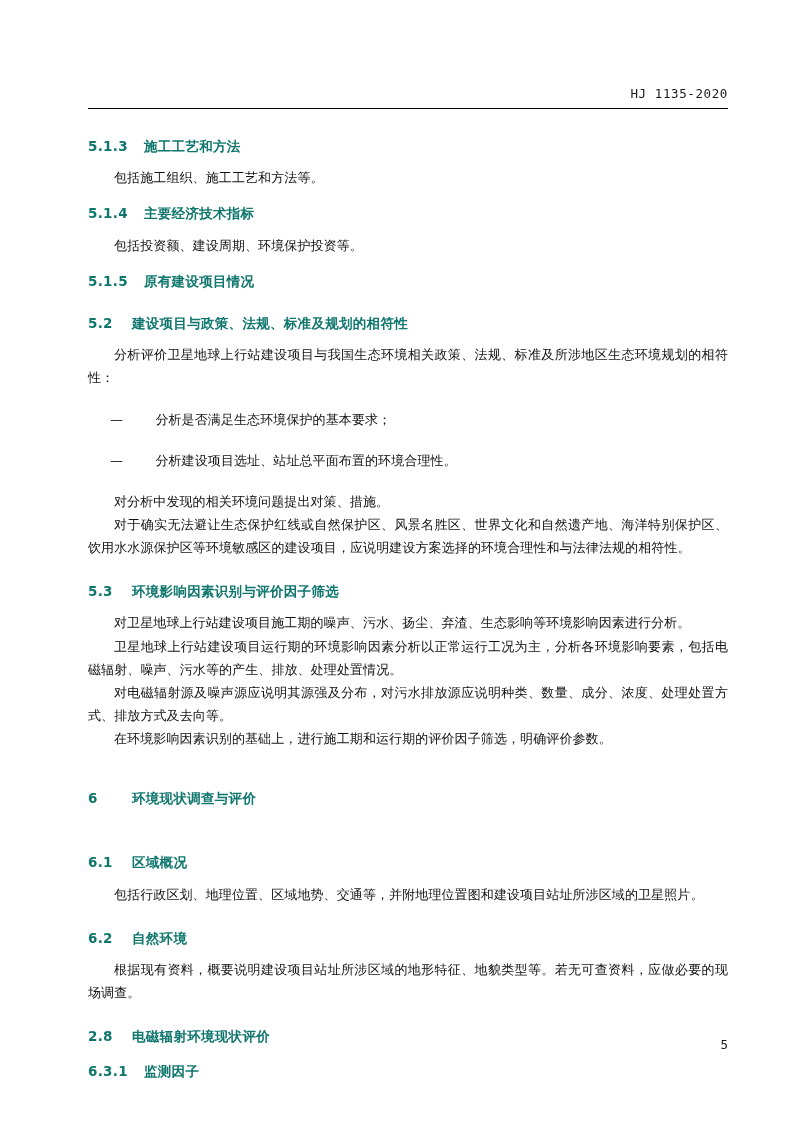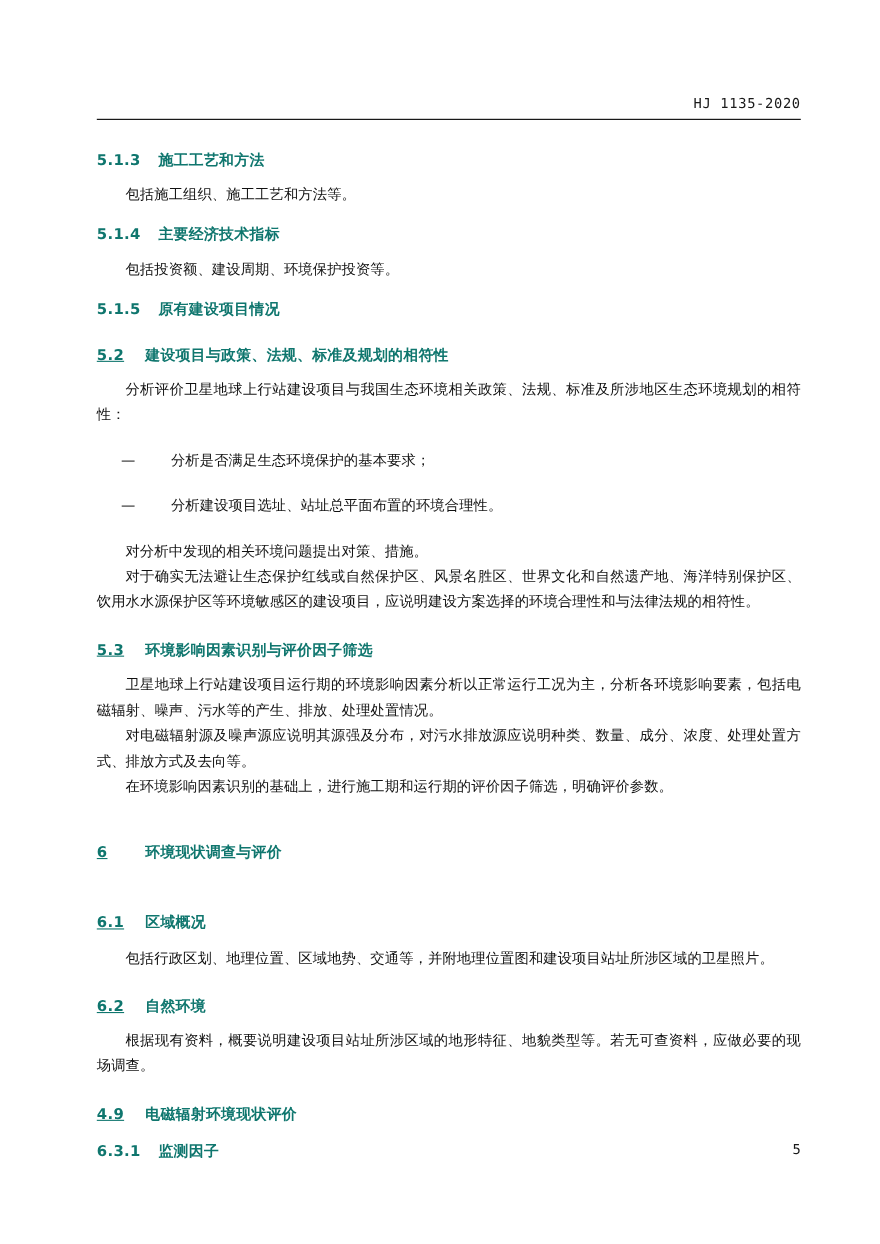--- a/index.html
+++ b/index.html
@@ -56,21 +56,20 @@
     margin: 14px 0 10px 0;
     letter-spacing: 0.3px;
     line-height: 1.5;
   }
   .heading .num {
     display: inline-block;
     min-width: 56px;
   }
   .heading.lvl1 .num {
     min-width: 44px;
-    text-decoration: underline;
   }
   .heading.lvl1 {
     margin-top: 22px;
   }
   .para {
     font-size: 13px;
     color: #111;
     line-height: 1.78;
     margin: 0 0 4px 0;
     text-align: justify;
@@ -136,20 +135,21 @@
       </div>
       <p class="para tight">分析评价卫星地球上行站建设项目与我国生态环境相关政策、法规、标准及所涉地区生态环境规划的相符性：</p>
       <p class="dashitem"><span class="dash">—</span><span>分析是否满足生态环境保护的基本要求；</span></p>
       <p class="dashitem"><span class="dash">—</span><span>分析建设项目选址、站址总平面布置的环境合理性。</span></p>
       <p class="para tight">对分析中发现的相关环境问题提出对策、措施。</p>
       <p class="para">对于确实无法避让生态保护红线或自然保护区、风景名胜区、世界文化和自然遗产地、海洋特别保护区、饮用水水源保护区等环境敏感区的建设项目，应说明建设方案选择的环境合理性和与法律法规的相符性。</p>
 
       <div class="heading lvl1">
         <span class="num">5.3</span><span>环境影响因素识别与评价因子筛选</span>
       </div>
+      <p class="para tight">对卫星地球上行站建设项目施工期的噪声、污水、扬尘、弃渣、生态影响等环境影响因素进行分析。</p>
       <p class="para tight">卫星地球上行站建设项目运行期的环境影响因素分析以正常运行工况为主，分析各环境影响要素，包括电磁辐射、噪声、污水等的产生、排放、处理处置情况。</p>
       <p class="para tight">对电磁辐射源及噪声源应说明其源强及分布，对污水排放源应说明种类、数量、成分、浓度、处理处置方式、排放方式及去向等。</p>
       <p class="para">在环境影响因素识别的基础上，进行施工期和运行期的评价因子筛选，明确评价参数。</p>
 
       <div class="blockgap"></div>
       <div class="heading lvl1">
         <span class="num">6</span><span>环境现状调查与评价</span>
       </div>
       <div class="blockgap"></div>
 
@@ -157,21 +157,21 @@
         <span class="num">6.1</span><span>区域概况</span>
       </div>
       <p class="para">包括行政区划、地理位置、区域地势、交通等，并附地理位置图和建设项目站址所涉区域的卫星照片。</p>
 
       <div class="heading lvl1">
         <span class="num">6.2</span><span>自然环境</span>
       </div>
       <p class="para">根据现有资料，概要说明建设项目站址所涉区域的地形特征、地貌类型等。若无可查资料，应做必要的现场调查。</p>
 
       <div class="heading lvl1">
-        <span class="num">4.9</span><span>电磁辐射环境现状评价</span>
+        <span class="num">2.8</span><span>电磁辐射环境现状评价</span>
       </div>
 
       <div class="heading">
         <span class="num">6.3.1</span><span>监测因子</span>
       </div>
 
     </div>
 
     <div class="footer-page">5</div>
   </div>

